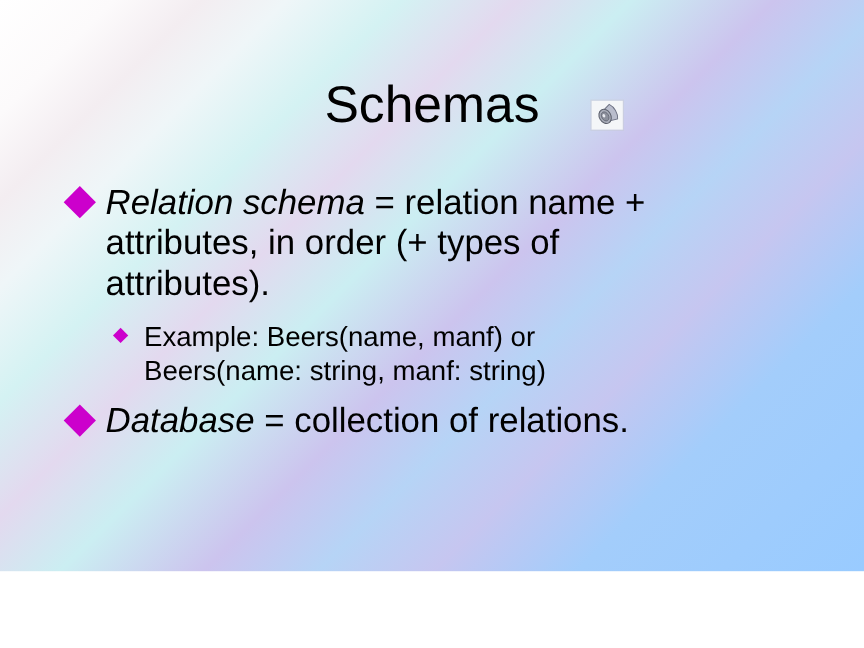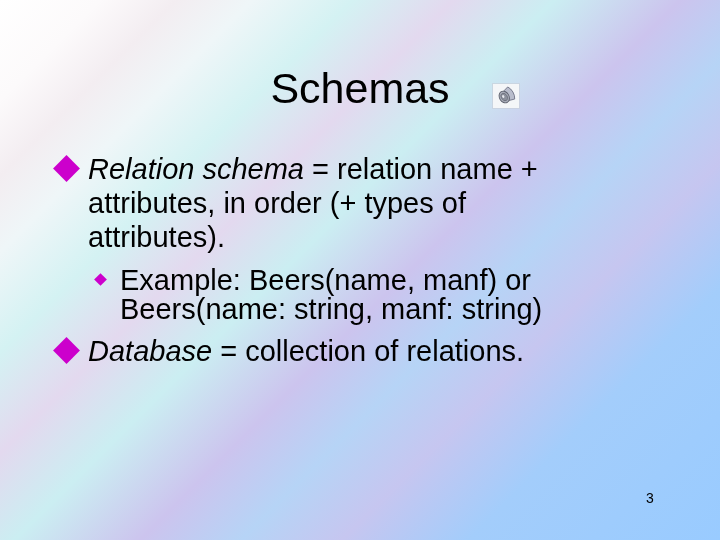--- a/index.html
+++ b/index.html
@@ -1,18 +1,18 @@
 <!DOCTYPE html>
 <html><head>
 <meta charset="utf-8">
 <style>
   html,body { margin:0; padding:0; }
   .slide {
     position: relative;
-    width: 720px; height: 540px;
+    width: 720px; height: 476px;
     overflow: hidden;
     font-family: "Liberation Sans", sans-serif;
     color: #000;
     background: linear-gradient(135deg,
       #ffffff 0%,
       #fcfafb 8%,
       #f3edf1 14%,
       #eff6f8 20%,
       #d4f2f3 28%,
       #e3d9ef 36%,
@@ -59,21 +59,21 @@
   .diamond {
     position: absolute;
     left: 3px; top: 7px;
     width: 19px; height: 19px;
     transform: rotate(45deg);
   }
   .sub-bullet {
     position: relative;
     margin: 0 0 10px 40px;
     padding-left: 26px;
-    font-size: 29px;
+    font-size: 23px;
     line-height: 29px;
   }
   .sub-bullet p { margin: 0; white-space: pre-line; }
   .diamond.small {
     left: 2px; top: 9px;
     width: 9px; height: 9px;
   }
   .bullet.tight { margin-bottom: 9px; }
   .page-number {
     position: absolute;

